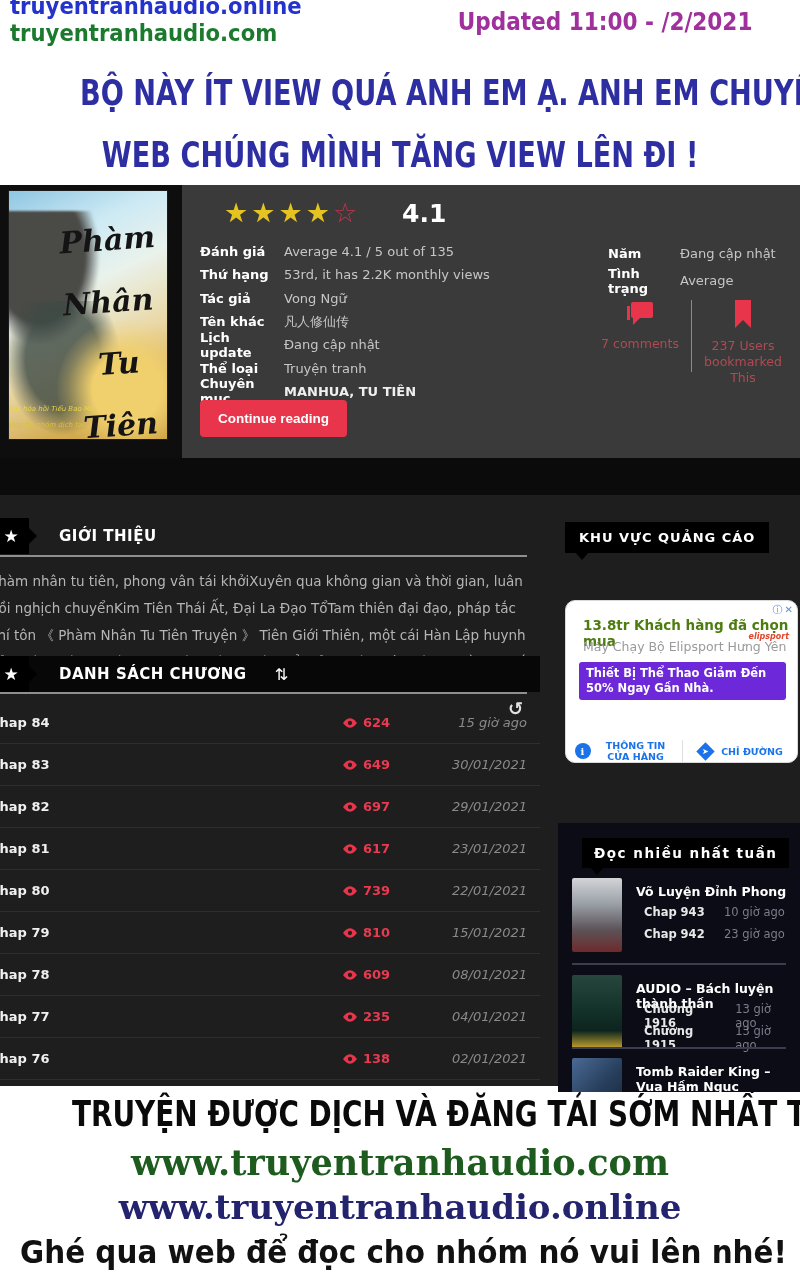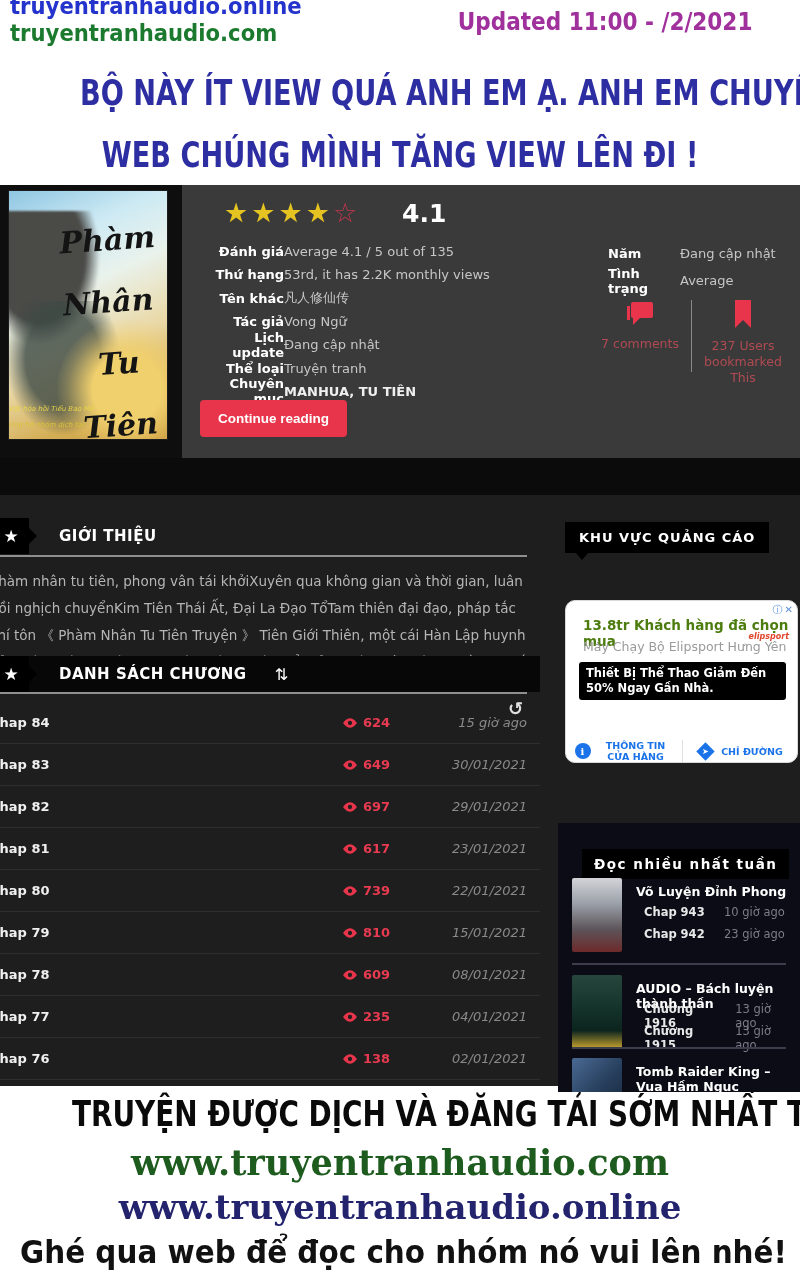--- a/index.html
+++ b/index.html
@@ -35,21 +35,21 @@
   .cover-title span { display:block; }
   .cover-title span:nth-child(2){ margin-right:6px; }
   .cover-title span:nth-child(3){ margin-right:24px; }
   .cover-title span:nth-child(4){ margin-right:10px; }
   .cover-note { position:absolute; left:0; width:100%; font-size:7px; color:#e8d44a; font-style:italic; }
   .n1 { bottom:26px; } .n2 { bottom:10px; color:#d8c23c; }
   .stars { position:absolute; left:224px; top:12px; font-size:27px; letter-spacing:3px; }
   .star-f { color:#e5c321; } .star-e { color:#c2354b; }
   .rating-val { position:absolute; left:402px; top:14px; color:#fff; font-size:25px; font-weight:bold; }
   .info-table { position:absolute; left:200px; top:55px; }
-  .info-row { display:flex; height:23.3px; align-items:center; font-size:13px;text-align:right; }
+  .info-row { display:flex; height:23.3px; align-items:center; font-size:13px; }
   .info-row .lbl { width:84px; color:#ffffff; font-weight:bold; }
   .info-row .val { color:#c6c6c6; }
   .val-strong { color:#efefef !important; font-weight:600; }
   .continue-btn { position:absolute; left:200px; top:215px; background:#e8354b; color:#fff; font-weight:bold;
     font-size:13.5px; padding:11px 18px; border:none; border-radius:4px; cursor:pointer; }
   .right-table { position:absolute; left:608px; top:55px; }
   .right-row { display:flex; height:27px; align-items:center; font-size:13px; }
   .right-row .lbl { width:72px; color:#fff; font-weight:bold; }
   .right-row .val { color:#c6c6c6; }
   .social { position:absolute; left:595px; top:115px; width:195px; display:flex; }
@@ -85,21 +85,21 @@
     letter-spacing:1px; padding:8px 14px; }
   .ad-tag::after { content:""; position:absolute; left:10px; bottom:-7px; border-top:8px solid #000;
     border-left:7px solid transparent; border-right:7px solid transparent; }
   .ad-box { position:absolute; left:565px; top:105px; width:233px; height:163px; background:#fff; border:1px solid #d9d9d9;
     border-radius:10px; overflow:hidden; }
   .ad-corner { position:absolute; top:2px; right:4px; font-size:10px; color:#5a8fd6; }
   .ad-corner span { cursor:pointer; margin-left:2px; }
   .ad-headline { position:absolute; left:17px; top:16px; color:#4d7c0f; font-weight:bold; font-size:13.5px; cursor:pointer; }
   .ad-subline { position:absolute; left:17px; top:38px; color:#9a9a9a; font-size:12.5px; }
   .ad-brand { position:absolute; right:8px; top:31px; color:#e0452c; font-size:8px; font-style:italic; font-weight:bold; }
-  .ad-banner { position:absolute; left:13px; top:61px; width:207px; height:38px; background:#000000; border-radius:3px;
+  .ad-banner { position:absolute; left:13px; top:61px; width:207px; height:38px; background:#6d28d9; border-radius:3px;
     color:#fff; font-weight:bold; font-size:11.5px; line-height:15px; padding:4px 7px; cursor:pointer; }
   .ad-map { position:absolute; left:13px; top:99px; width:207px; height:36px; background:#ebe8e0; overflow:hidden; cursor:pointer; }
   .mb { position:absolute; }
   .mb1 { left:22px; top:2px; width:58px; height:30px; background:#cfe0f0; }
   .mb2 { left:95px; top:0; width:70px; height:34px; background:#d7e4f2; }
   .mb3 { left:172px; top:2px; width:30px; height:30px; background:#cfe0d4; }
   .road { left:128px; top:2px; width:120px; height:9px; background:#f3cc55; transform:rotate(-38deg); }
   .road2 { left:0; top:27px; width:207px; height:4px; background:#fdfdfb; }
   .pin { left:98px; top:3px; width:11px; height:11px; background:#ea4335; border-radius:50% 50% 50% 0;
     transform:rotate(-45deg); }
@@ -108,21 +108,21 @@
   .ad-btns { position:absolute; left:0; top:137px; width:233px; height:26px; display:flex; align-items:center; }
   .btn-half { flex:1; display:flex; align-items:center; justify-content:center; color:#1a73e8; font-weight:bold;
     font-size:9.5px; line-height:11px; cursor:pointer; text-align:center; }
   .btn-vdiv { width:1px; height:22px; background:#e0e0e0; }
   .circle-i { width:16px; height:16px; border-radius:50%; background:#1a73e8; color:#fff; font-family:"DejaVu Serif",serif;
     display:flex; align-items:center; justify-content:center; font-size:10px; margin-right:7px; flex:none; }
   .diamond { width:13px; height:13px; background:#1a73e8; transform:rotate(45deg); display:flex; align-items:center;
     justify-content:center; margin-right:9px; flex:none; }
   .diamond span { transform:rotate(-45deg); color:#fff; font-size:8px; }
   .weekly { position:absolute; left:558px; top:823px; width:242px; height:269px; background:#0c0c17; z-index:3; overflow:hidden; }
-  .wk-tag { position:relative; display:inline-block; margin:26px 0 0 24px; background:#000; color:#fff; font-weight:bold;
+  .wk-tag { position:relative; display:inline-block; margin:15px 0 0 24px; background:#000; color:#fff; font-weight:bold;
     font-size:13.5px; letter-spacing:1.5px; padding:7px 12px; }
   .wk-tag::after { content:""; position:absolute; left:8px; bottom:-7px; border-top:8px solid #000;
     border-left:7px solid transparent; border-right:7px solid transparent; }
   .wk-item { position:absolute; left:0; width:242px; }
   .wk-thumb { position:absolute; left:14px; top:0; width:50px; height:74px; border-radius:2px; cursor:pointer; }
   .t1 { background:linear-gradient(180deg,#d3d4d8 0%,#9aa0a8 35%,#5c5358 70%,#6e2a2a 100%); }
   .t2 { background:linear-gradient(180deg,#27473d 0%,#14332b 45%,#0c241e 75%,#caa62e 100%); }
   .t3 { background:linear-gradient(135deg,#4a6a94 0%,#28405e 45%,#0f1c2e 100%); }
   .wk-title { position:absolute; left:78px; top:6px; color:#fff; font-weight:bold; font-size:12.5px; width:160px; cursor:pointer; }
   .wk-row { position:absolute; left:86px; display:flex; font-size:11.5px; width:150px; }
@@ -180,26 +180,26 @@
     <div class="info-table">
       <div class="info-row">
           <span class="lbl">Đánh giá</span>
           <span class="val">Average 4.1 / 5 out of 135</span>
         </div>
       <div class="info-row">
           <span class="lbl">Thứ hạng</span>
           <span class="val">53rd, it has 2.2K monthly views</span>
         </div>
       <div class="info-row">
+          <span class="lbl">Tác giả</span>
+          <span class="val">Vong Ngữ</span>
+        </div>
+      <div class="info-row">
           <span class="lbl">Tên khác</span>
           <span class="val">凡人修仙传</span>
-        </div>
-      <div class="info-row">
-          <span class="lbl">Tác giả</span>
-          <span class="val">Vong Ngữ</span>
         </div>
       <div class="info-row">
           <span class="lbl">Lịch update</span>
           <span class="val">Đang cập nhật</span>
         </div>
       <div class="info-row">
           <span class="lbl">Thể loại</span>
           <span class="val">Truyện tranh</span>
         </div>
       <div class="info-row">

